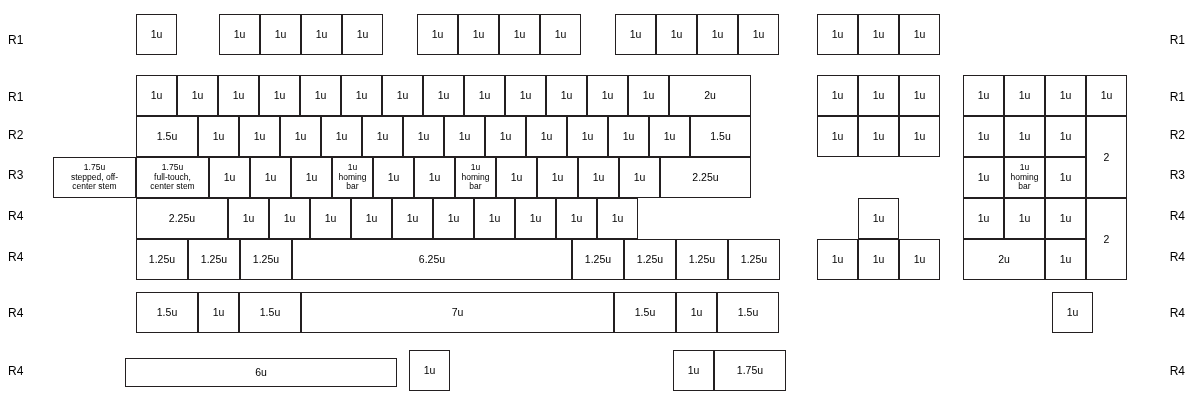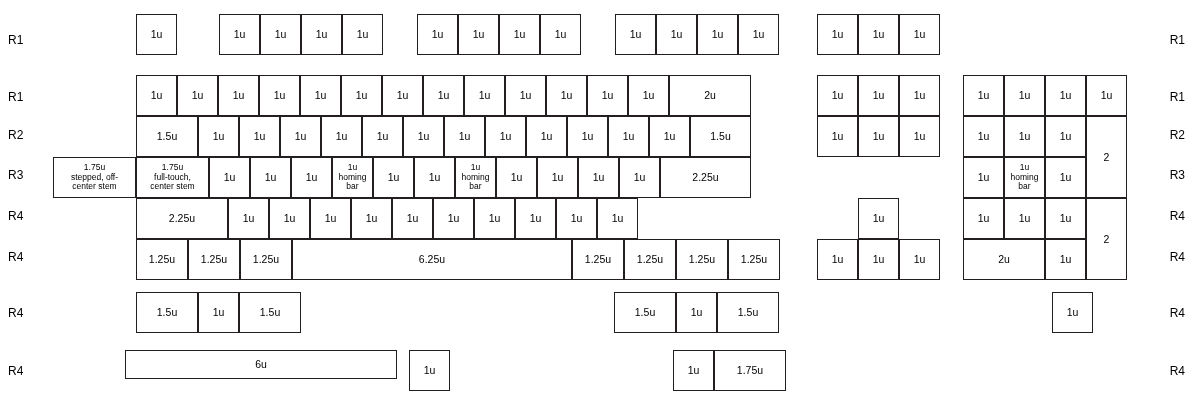--- a/index.html
+++ b/index.html
@@ -391,33 +391,36 @@
     </div>
     <div class="key" style="left: 136px; top: 292px; width: 62px; height: 41px;">
       <span class="kl">1.5u</span>
     </div>
     <div class="key" style="left: 198px; top: 292px; width: 41px; height: 41px;">
       <span class="kl">1u</span>
     </div>
     <div class="key" style="left: 239px; top: 292px; width: 62px; height: 41px;">
       <span class="kl">1.5u</span>
     </div>
+    <div class="key" style="left: 301px; top: 292px; width: 313px; height: 41px;">
+      <span class="kl">7u</span>
+    </div>
     <div class="key" style="left: 614px; top: 292px; width: 62px; height: 41px;">
       <span class="kl">1.5u</span>
     </div>
     <div class="key" style="left: 676px; top: 292px; width: 41px; height: 41px;">
       <span class="kl">1u</span>
     </div>
     <div class="key" style="left: 717px; top: 292px; width: 62px; height: 41px;">
       <span class="kl">1.5u</span>
     </div>
     <div class="key" style="left: 1052px; top: 292px; width: 41px; height: 41px;">
       <span class="kl">1u</span>
     </div>
-    <div class="key" style="left: 125px; top: 350px; width: 272px; height: 29px;">
+    <div class="key" style="left: 125px; top: 358px; width: 272px; height: 29px;">
       <span class="kl">6u</span>
     </div>
     <div class="key" style="left: 409px; top: 350px; width: 41px; height: 41px;">
       <span class="kl">1u</span>
     </div>
     <div class="key" style="left: 673px; top: 350px; width: 41px; height: 41px;">
       <span class="kl">1u</span>
     </div>
     <div class="key" style="left: 714px; top: 350px; width: 72px; height: 41px;">
       <span class="kl">1.75u</span>

